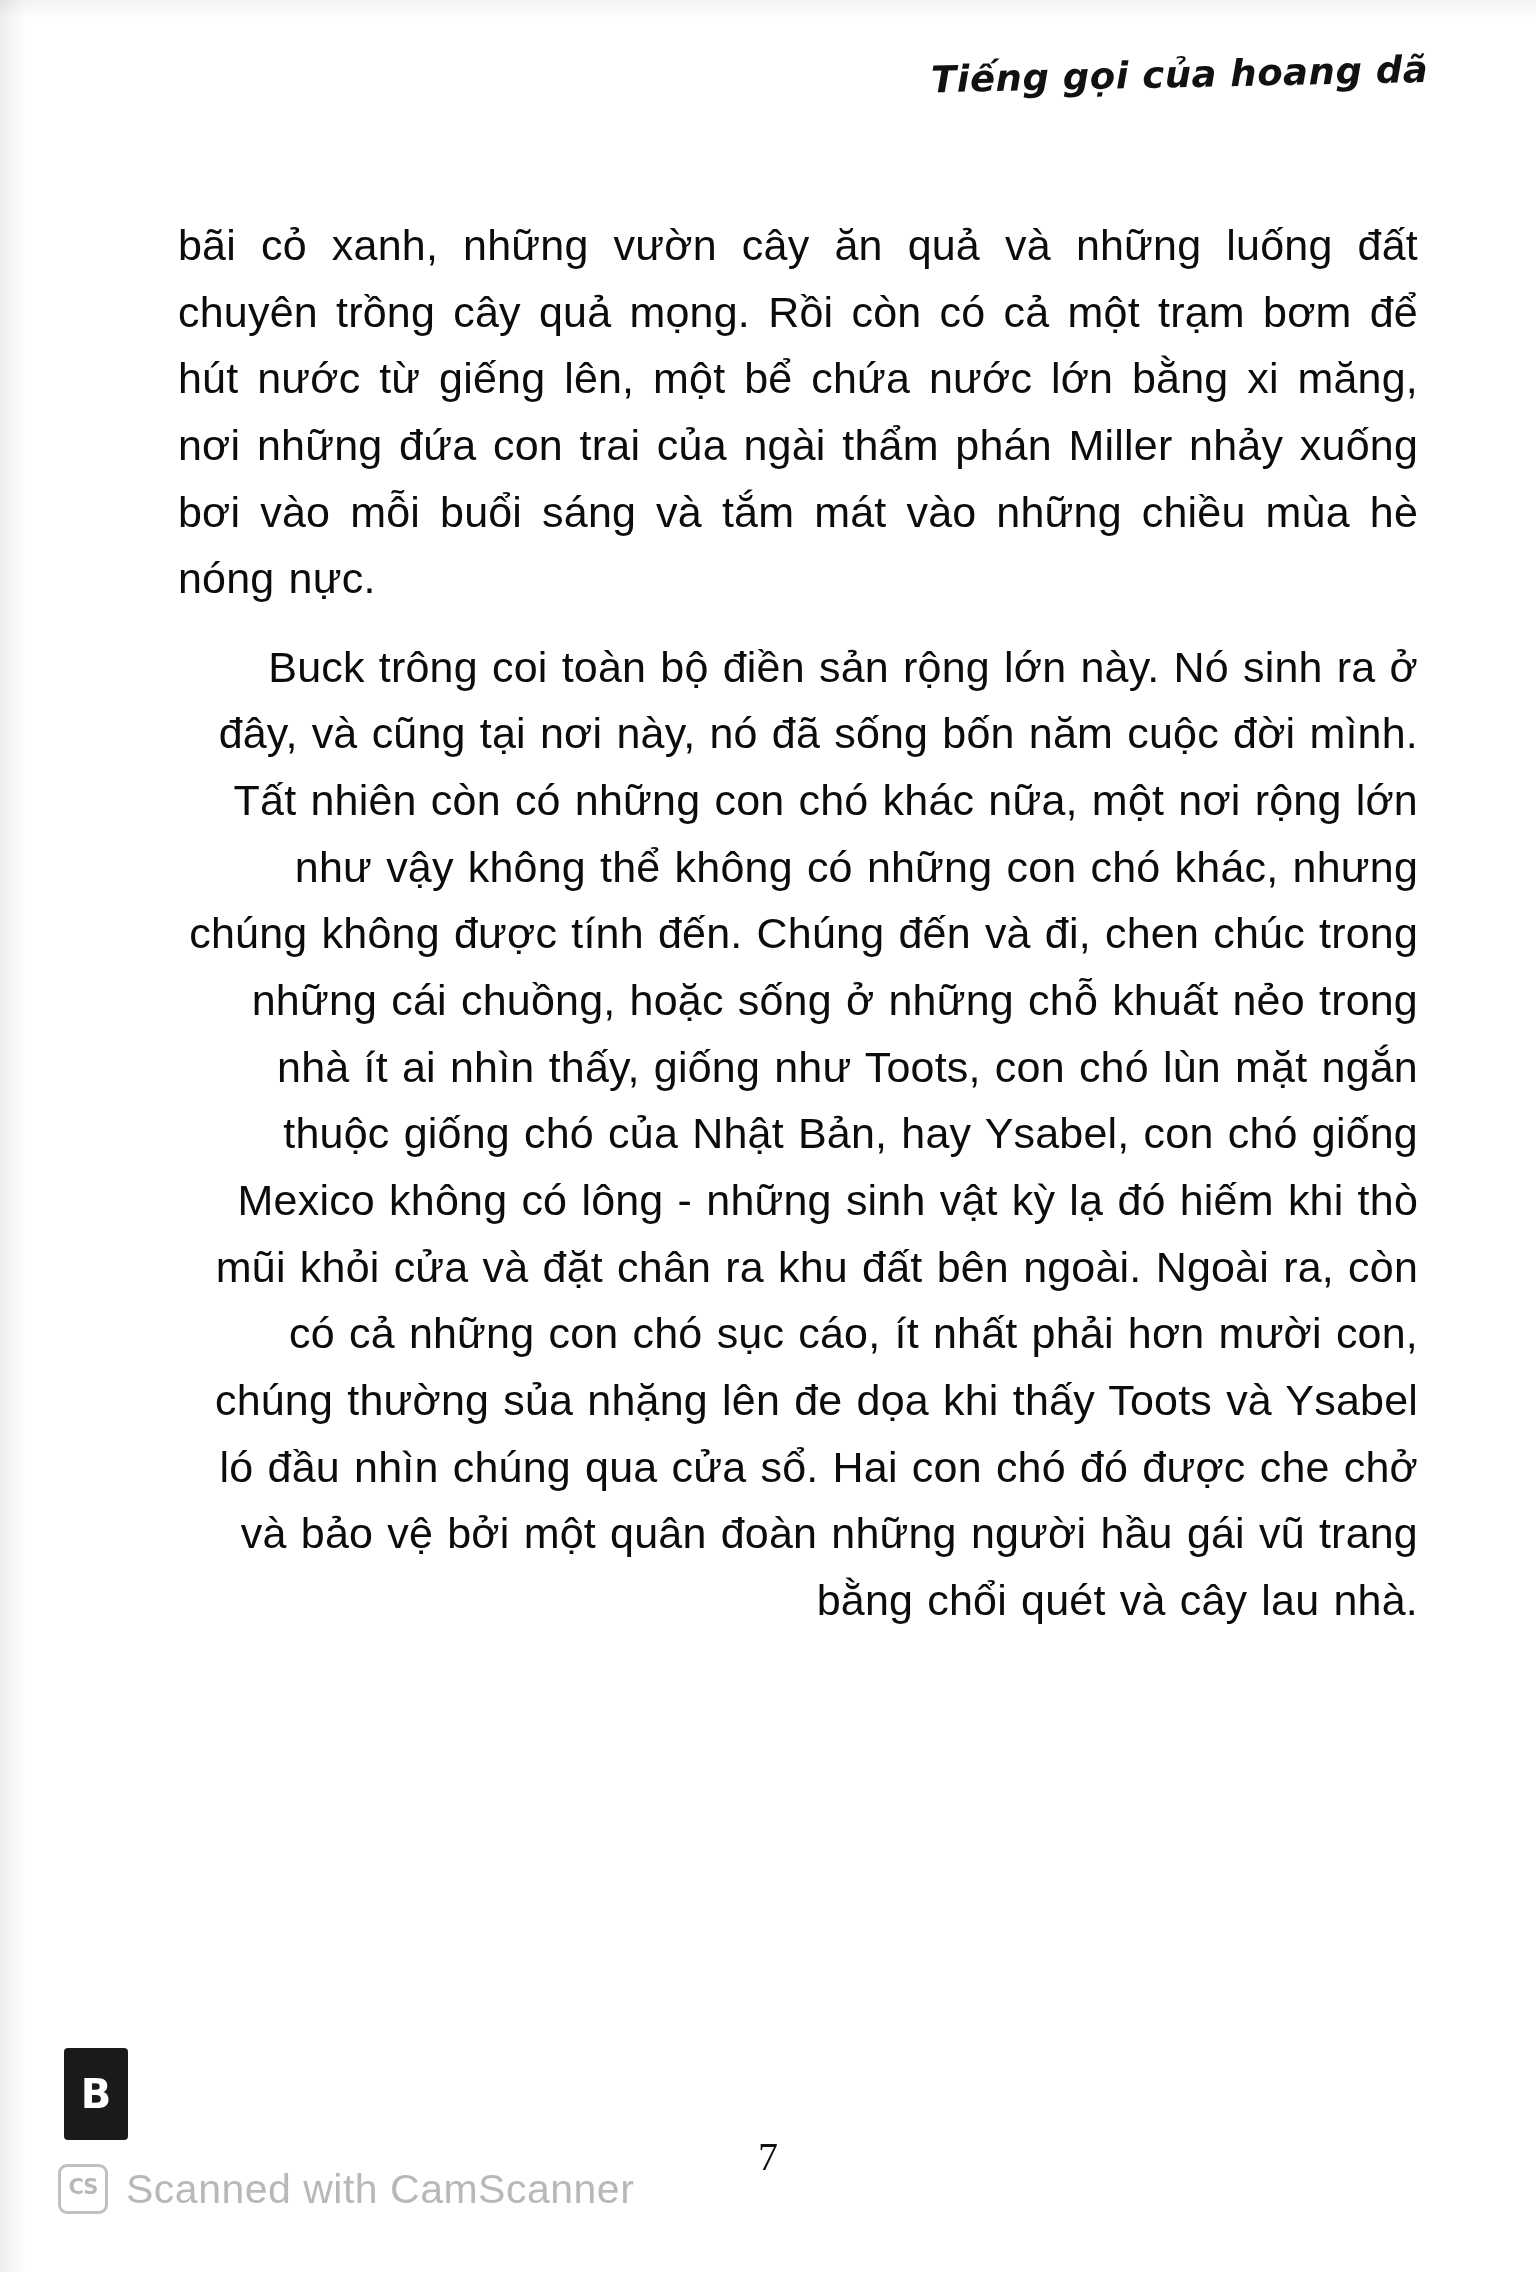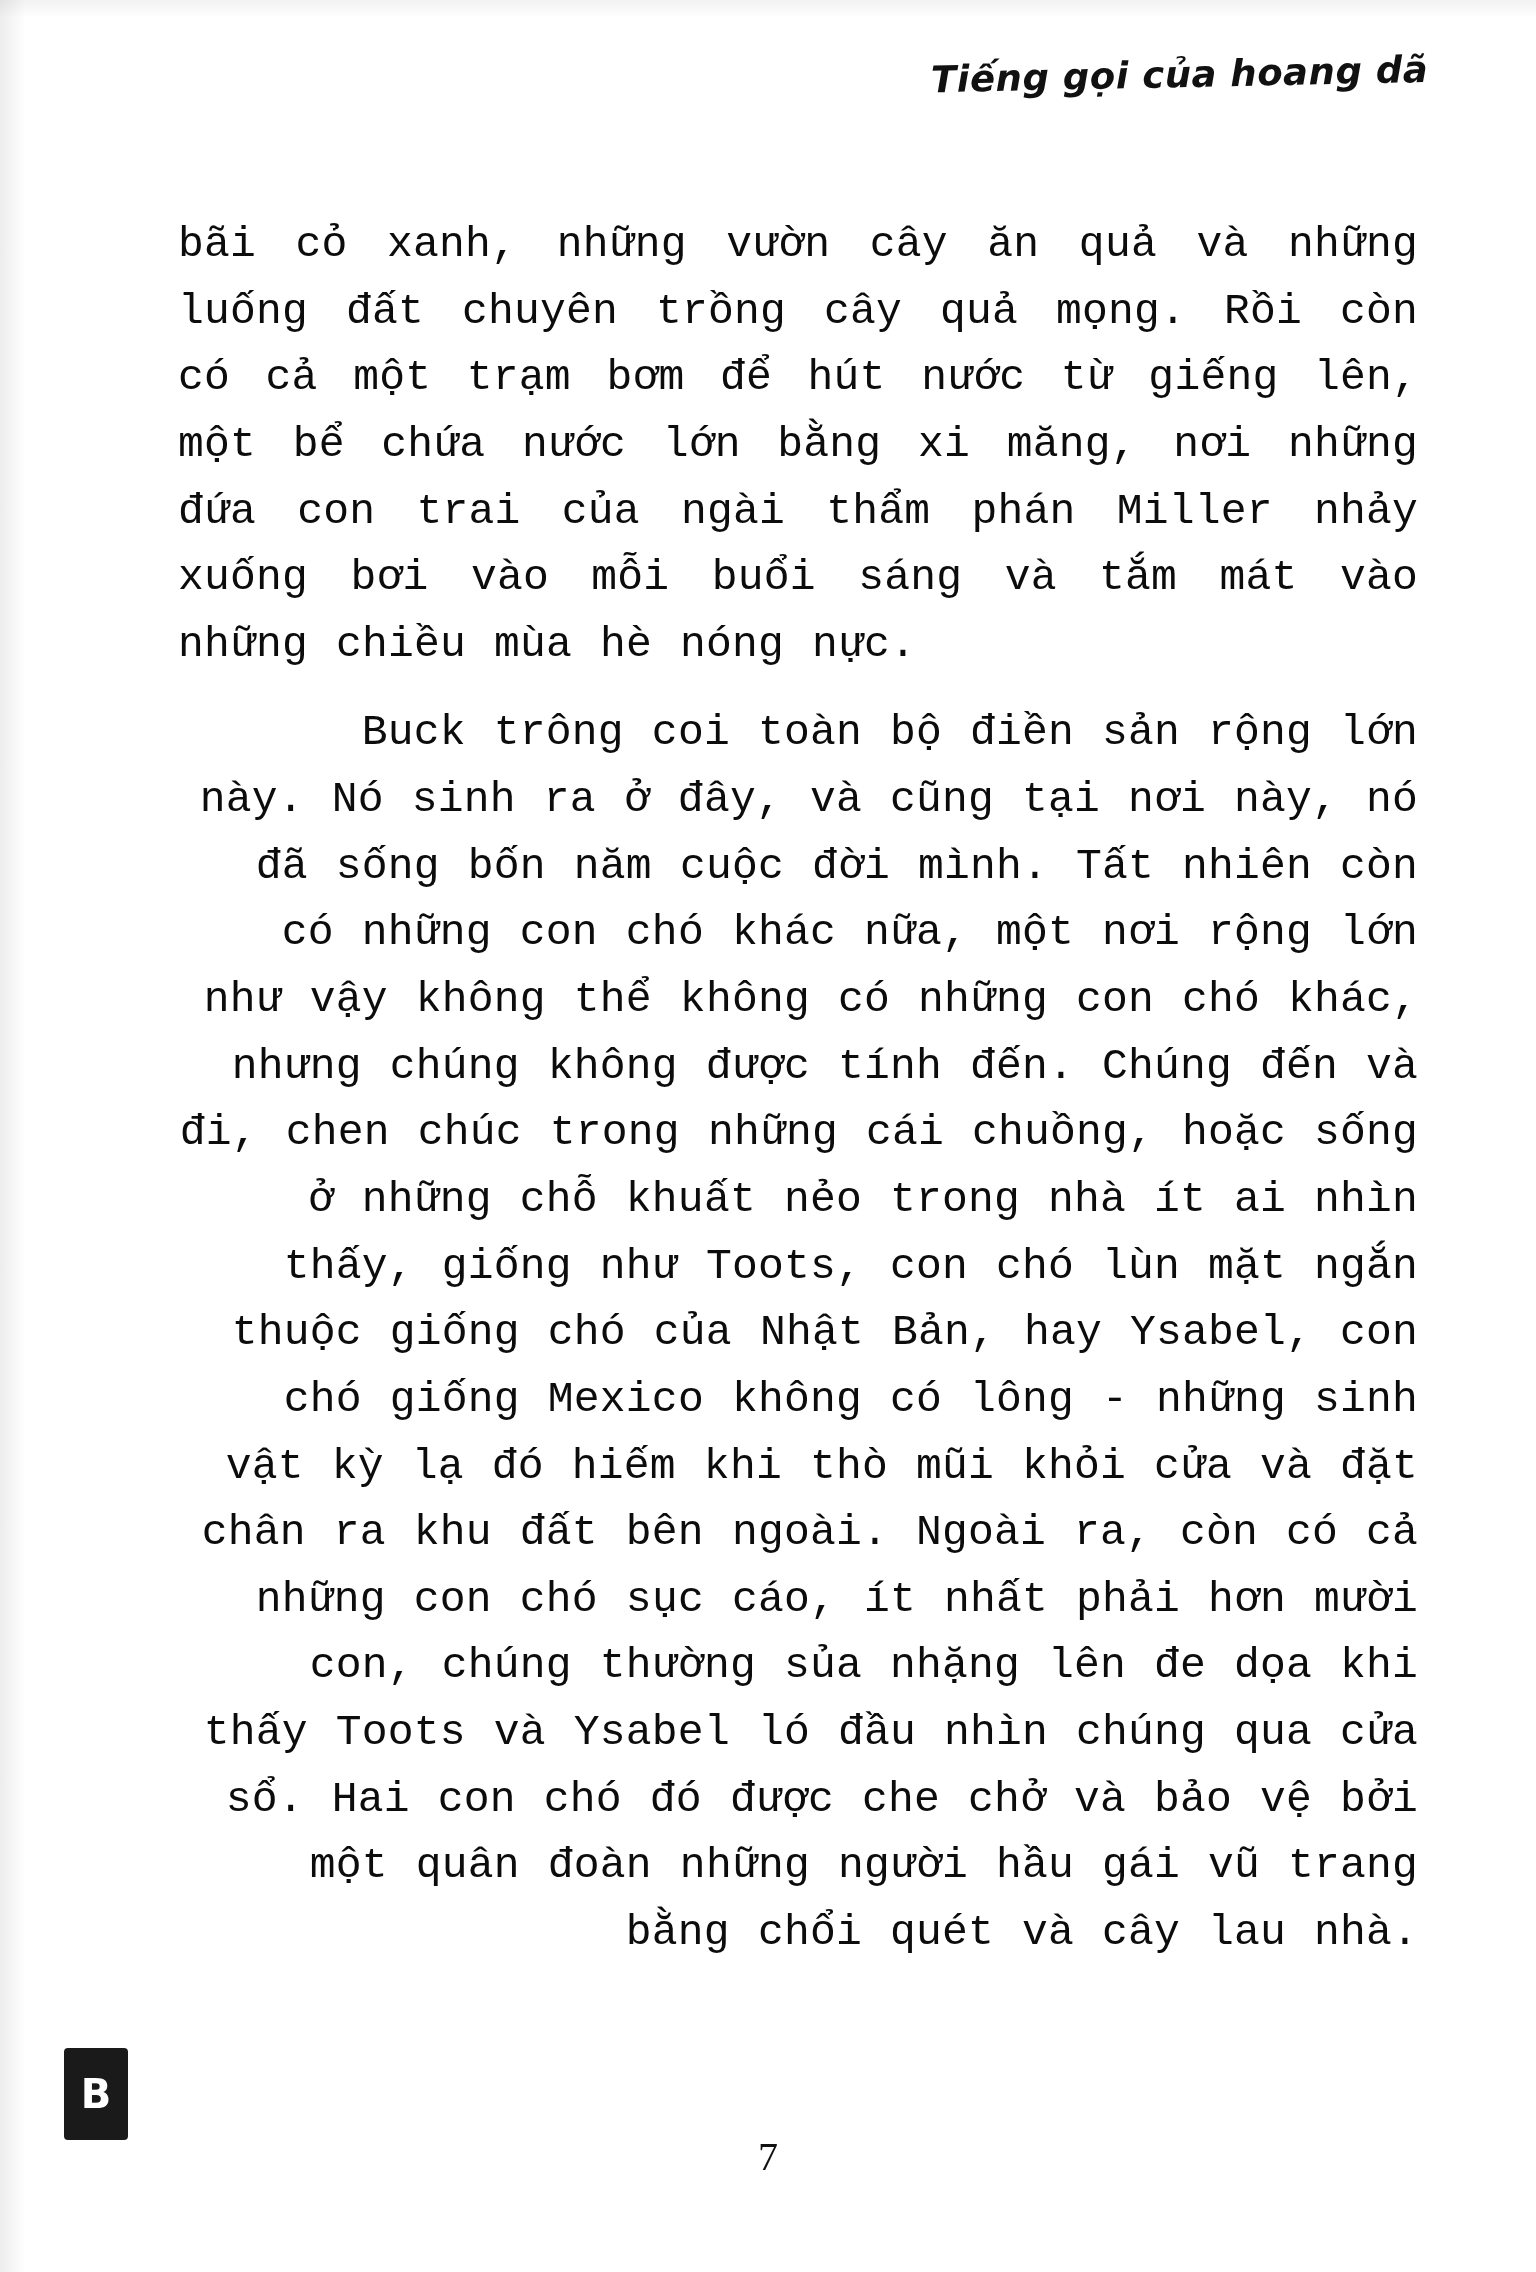--- a/index.html
+++ b/index.html
@@ -34,21 +34,21 @@
 
   
   .body-block {
     position: absolute;
     left: 178px;
     top: 212px;
     width: 1240px;
     color: #0c0c0c;
   }
   .para {
-    font-family: Liberation Mono, monospace;
+    font-family: Liberation Sans, sans-serif;
     font-size: 43px;
     line-height: 1.55;
     text-align: justify;
     text-justify: inter-word;
     margin: 0 0 6px 0;
     letter-spacing: 0.2px;
     word-spacing: 2px;
   }
   .para.indent {
     text-indent: 62px;
@@ -165,14 +165,18 @@
     <p class="para indent">Buck trông coi toàn bộ điền sản rộng lớn này. Nó sinh ra ở đây, và cũng tại nơi này, nó đã sống bốn năm cuộc đời mình. Tất nhiên còn có những con chó khác nữa, một nơi rộng lớn như vậy không thể không có những con chó khác, nhưng chúng không được tính đến. Chúng đến và đi, chen chúc trong những cái chuồng, hoặc sống ở những chỗ khuất nẻo trong nhà ít ai nhìn thấy, giống như Toots, con chó lùn mặt ngắn thuộc giống chó của Nhật Bản, hay Ysabel, con chó giống Mexico không có lông - những sinh vật kỳ lạ đó hiếm khi thò mũi khỏi cửa và đặt chân ra khu đất bên ngoài. Ngoài ra, còn có cả những con chó sục cáo, ít nhất phải hơn mười con, chúng thường sủa nhặng lên đe dọa khi thấy Toots và Ysabel ló đầu nhìn chúng qua cửa sổ. Hai con chó đó được che chở và bảo vệ bởi một quân đoàn những người hầu gái vũ trang bằng chổi quét và cây lau nhà.</p>
   </div>
 
   <div class="page-number">7</div>
 
   <div class="stamp">
     <div class="stamp-logo">B</div>
     <div class="stamp-text">LI NHA ĐINH</div>
   </div>
 
+  <div class="watermark">
+    <div class="cs-badge">CS</div>
+    <div class="cs-text">Scanned with CamScanner</div>
+  </div>
 
 </div>
 
 </body></html>

